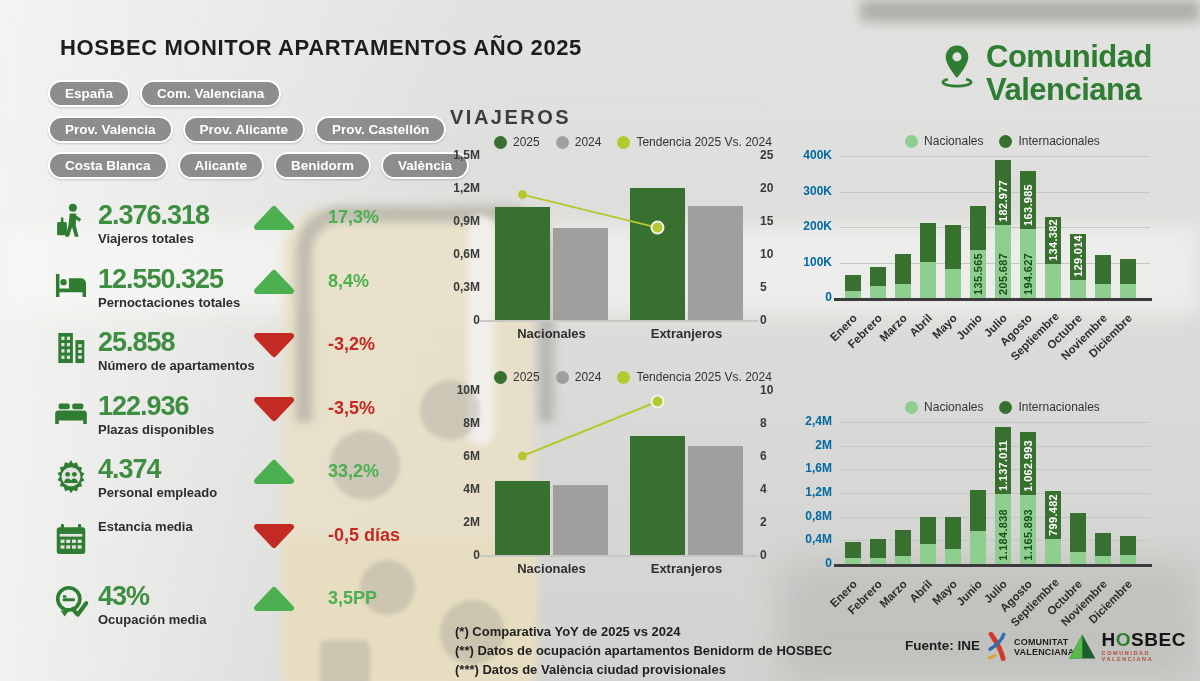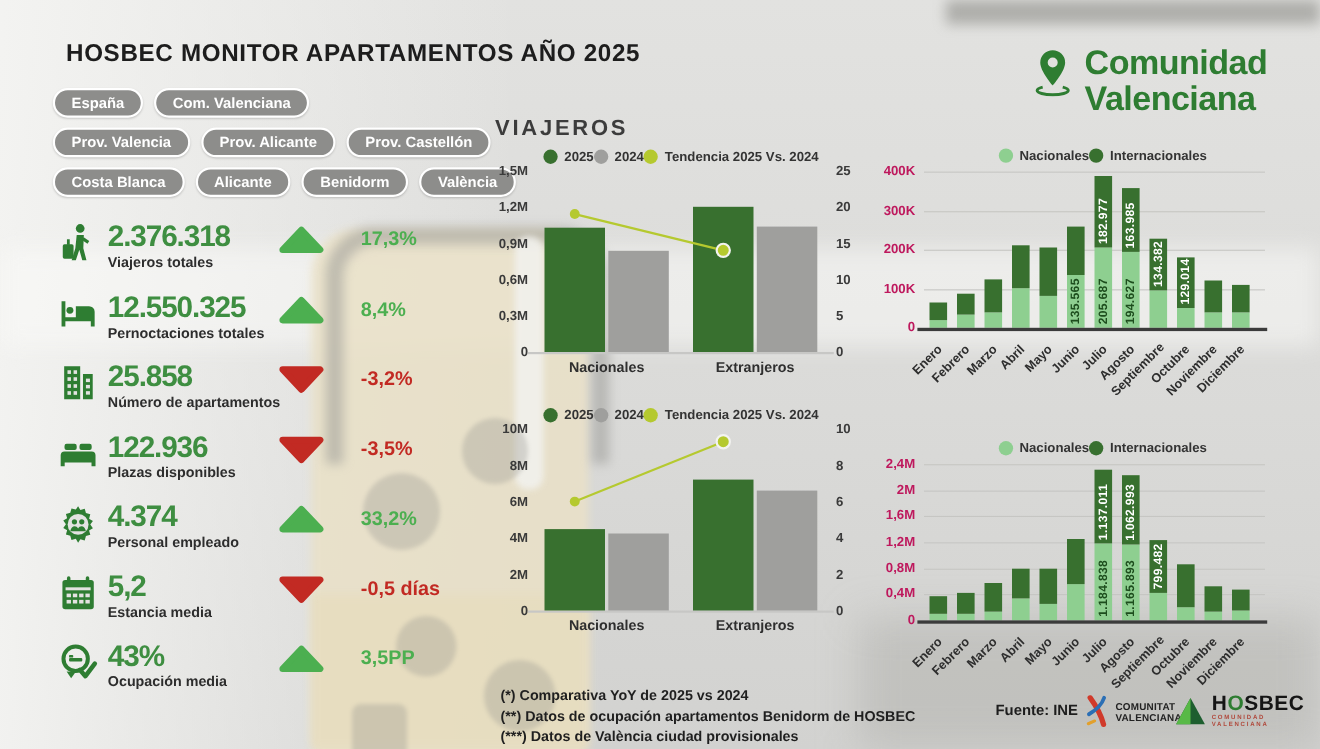--- a/index.html
+++ b/index.html
@@ -46,21 +46,21 @@
   .kpi-arrow{margin-top:5px}
   .kpi-delta{font-size:18px;font-weight:800;line-height:30px;margin-top:2px;white-space:nowrap}
   .kpi-delta.up{color:#4caf50}
   .kpi-delta.down{color:#c22a23}
 
   
   .cmp-section{position:absolute;z-index:2;width:345px}
   #sec-viajeros{left:450px;top:106px}
   #sec-pernoctaciones{left:450px;top:370px}
   .sec-title{font-size:20px;font-weight:600;letter-spacing:2.5px;color:#3c3c3c;margin:0 0 6px 0}
-  .legend{display:flex;gap:0;align-items:center;font-size:12px;font-weight:700;color:#333;margin:0 0 6px 44px;white-space:nowrap}
+  .legend{display:flex;gap:16px;align-items:center;font-size:12px;font-weight:400;color:#333;margin:0 0 6px 44px;white-space:nowrap}
   .legend .li{display:flex;gap:6px;align-items:center}
   .dot{width:13px;height:13px;border-radius:50%;display:inline-block}
   .chart-row{display:flex}
   .ticks{position:relative;height:165px;font-size:12px;font-weight:700;color:#3a3a3a}
   .ticks span{position:absolute;height:16px;line-height:16px}
   .ticks-left{width:34px}
   .ticks-left span{right:4px}
   .ticks-right{width:30px}
   .ticks-right span{left:6px}
   .plot{position:relative;width:270px;height:165px}
@@ -68,21 +68,21 @@
   .axis-light{position:absolute;left:-4px;right:-4px;bottom:-2px;height:2px;background:#c7c7c5}
   .trendsvg{position:absolute;left:0;top:0;overflow:visible;z-index:3}
   .catlabels{position:relative;height:20px;margin-left:34px;width:270px}
   .catlabel{position:absolute;top:6px;text-align:center;font-size:13px;font-weight:700;color:#2f2f2f}
 
   
   .mon-section{position:absolute;z-index:2;width:370px}
   #sec-viajeros-mensual{left:795px;top:134px}
   #sec-pernoctaciones-mensual{left:795px;top:400px}
   .mon-section .legend{justify-content:center;margin:0 0 8px 45px}
-  .mticks{position:relative;width:45px;height:142px;font-size:12px;font-weight:700;color:#be185d}
+  .mticks{position:relative;width:45px;height:142px;font-size:12px;font-weight:700;color:#0369a1}
   .mticks span{position:absolute;right:8px;height:14px;line-height:14px}
   .mplot{position:relative;width:300px;height:142px}
   .gridline{position:absolute;left:0;right:-10px;height:1px;background:#c6c6c3}
   .axis-dark{position:absolute;left:-6px;right:-12px;bottom:-2.5px;height:2.5px;background:#3b3b3b;z-index:2}
   .seg{position:absolute;z-index:1}
   .seg.nac{background:#8ecf90}
   .seg.int{background:#38702f}
   .vlabel{
     position:absolute;bottom:3px;left:50%;
     writing-mode:vertical-rl;transform:translateX(-50%) rotate(180deg);
@@ -254,21 +254,20 @@
             <rect x="9" y="12.4" width="2.5" height="2.1"></rect>
             <rect x="12.6" y="12.4" width="2.5" height="2.1"></rect>
             <rect x="16.2" y="12.4" width="2.5" height="2.1"></rect>
             <rect x="5.4" y="16" width="2.5" height="2.1"></rect>
             <rect x="9" y="16" width="2.5" height="2.1"></rect>
             <rect x="12.6" y="16" width="2.5" height="2.1"></rect>
             <rect x="16.2" y="16" width="2.5" height="2.1"></rect>
           </g>
         </svg></div>
       <div>
-        <div class="kpi-value">5,2</div>
         <div class="kpi-label">Estancia media</div>
       </div>
       <div class="kpi-arrow"><svg width="42" height="26" viewBox="0 0 42 26">
           <polygon points="21,22 38,4 4,4" fill="#c22a23" stroke="#c22a23" stroke-width="6" stroke-linejoin="round"></polygon>
         </svg></div>
       <div class="kpi-delta down">-0,5 días</div>
     </div>
     <div class="kpi-row">
       <div class="kpi-icon"><svg viewBox="0 0 24 24">
           <circle cx="10.6" cy="10" r="7" fill="none" stroke="#2e7d32" stroke-width="2.3"></circle>

